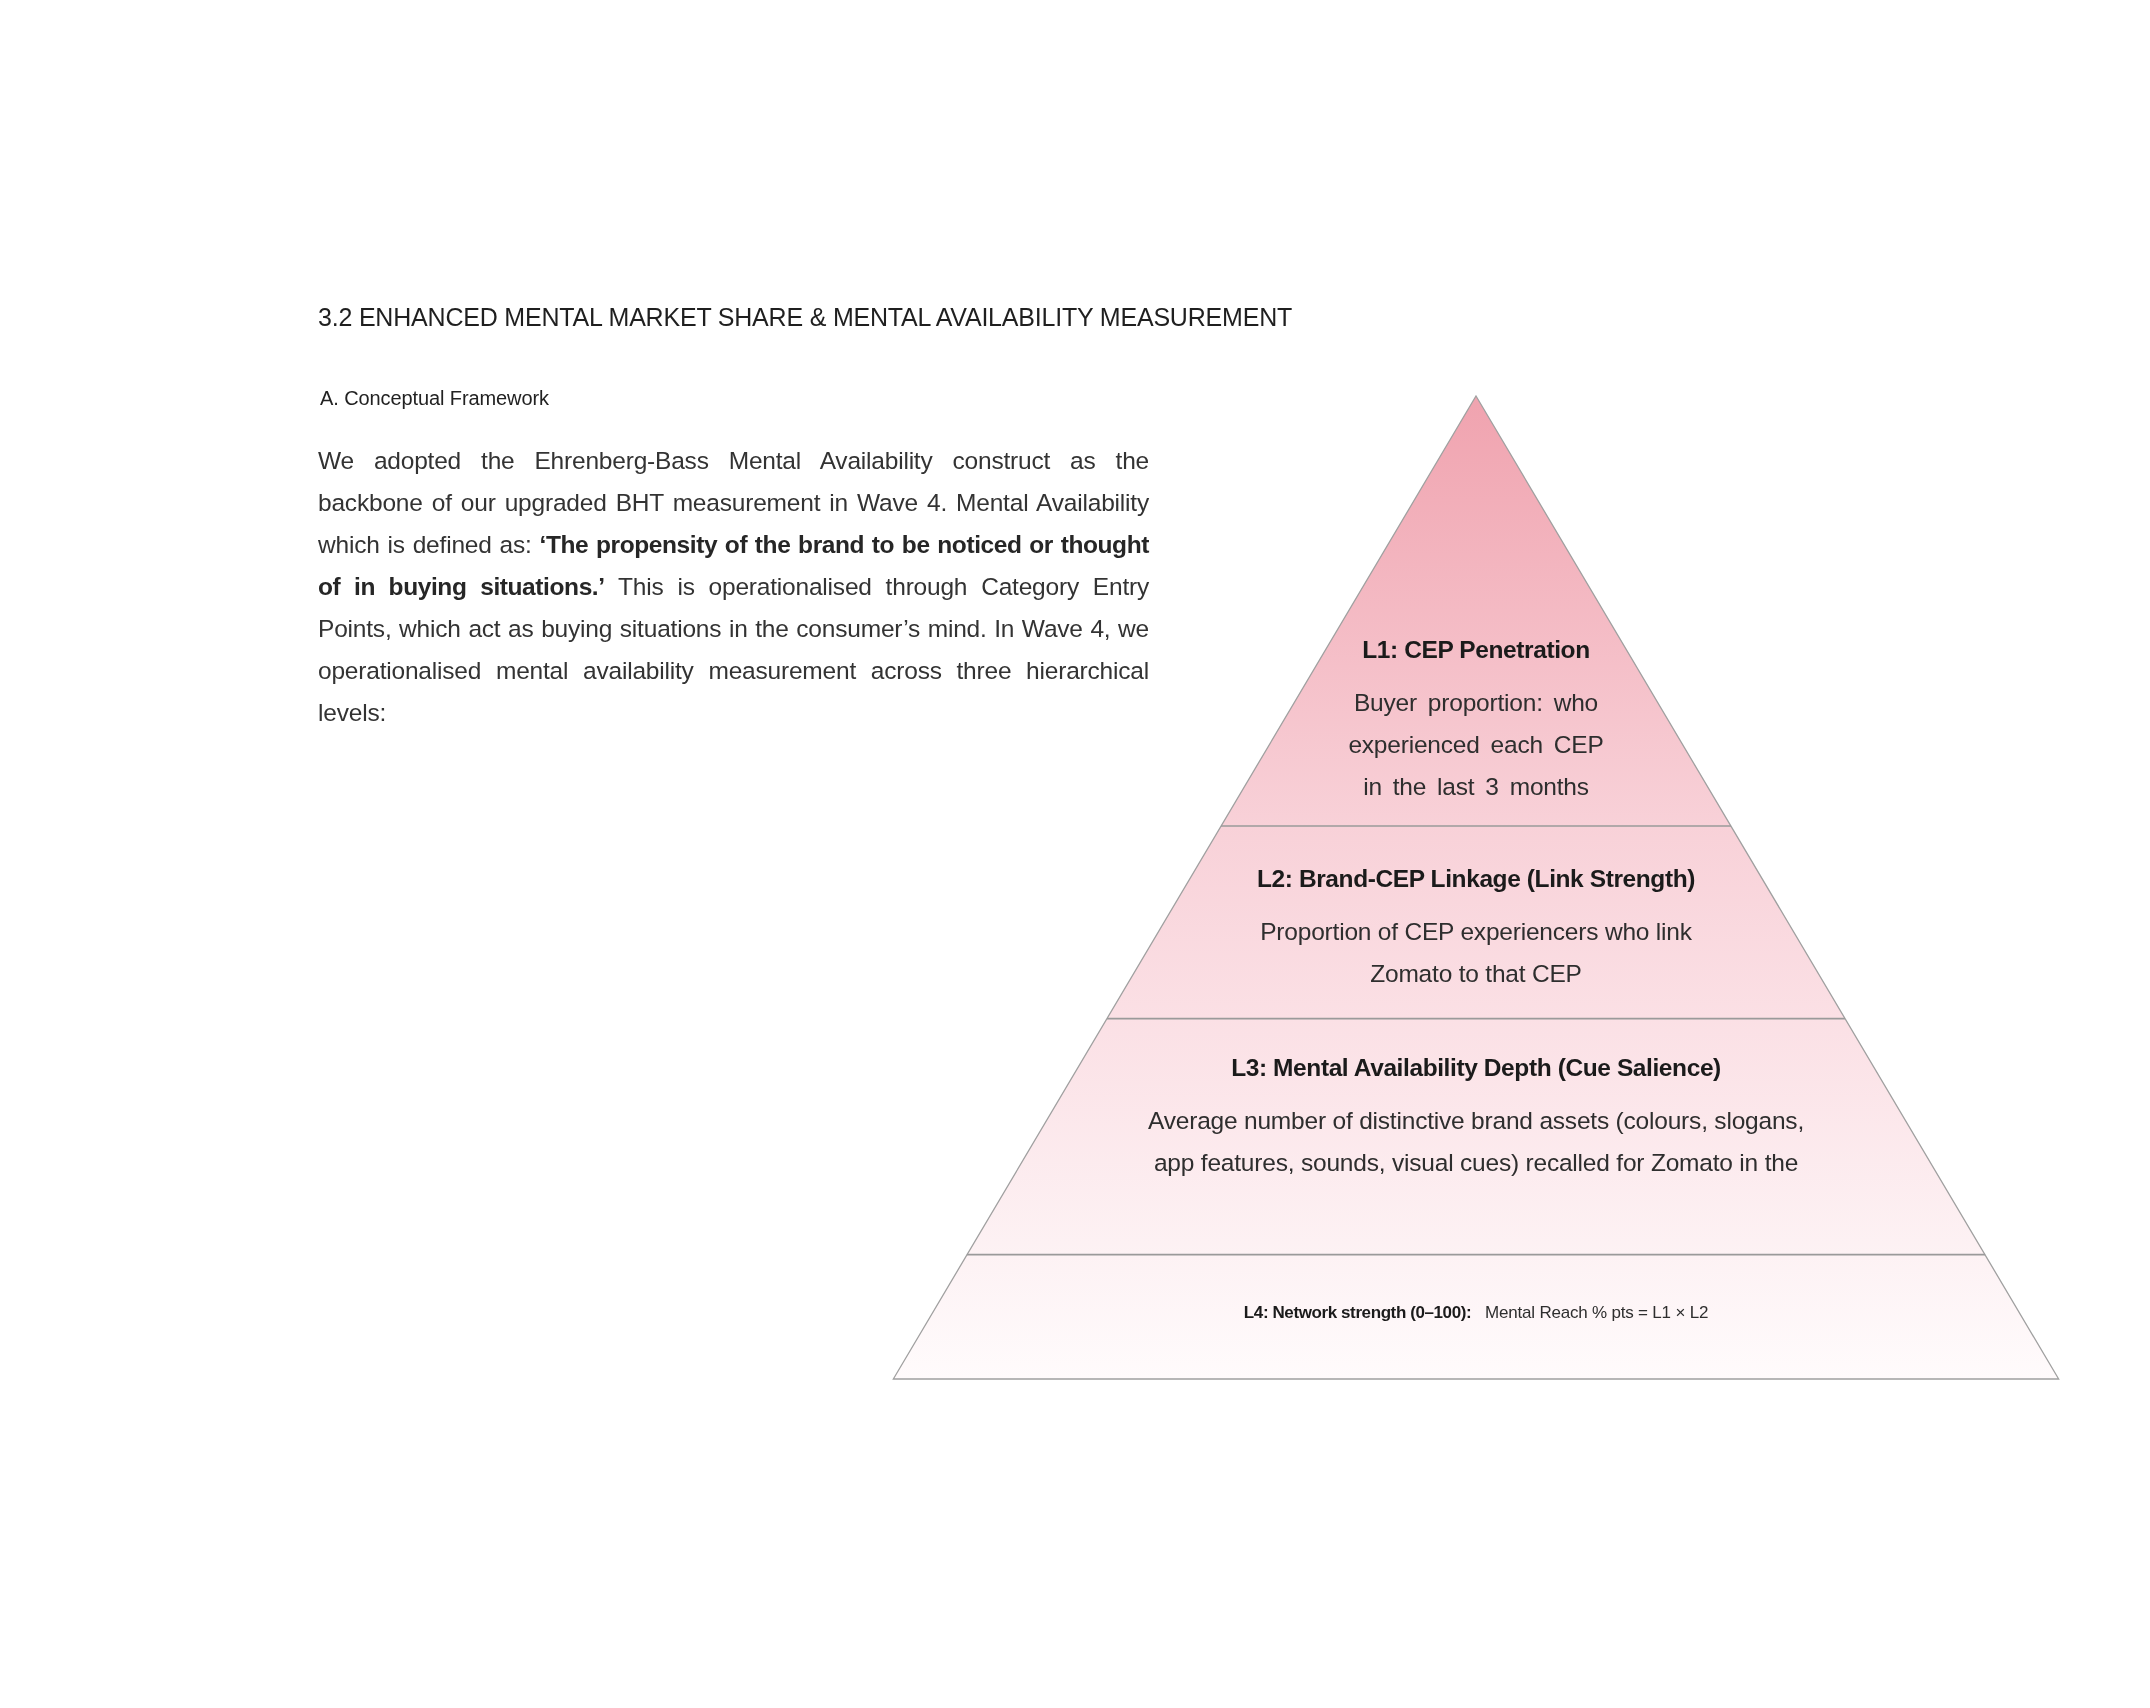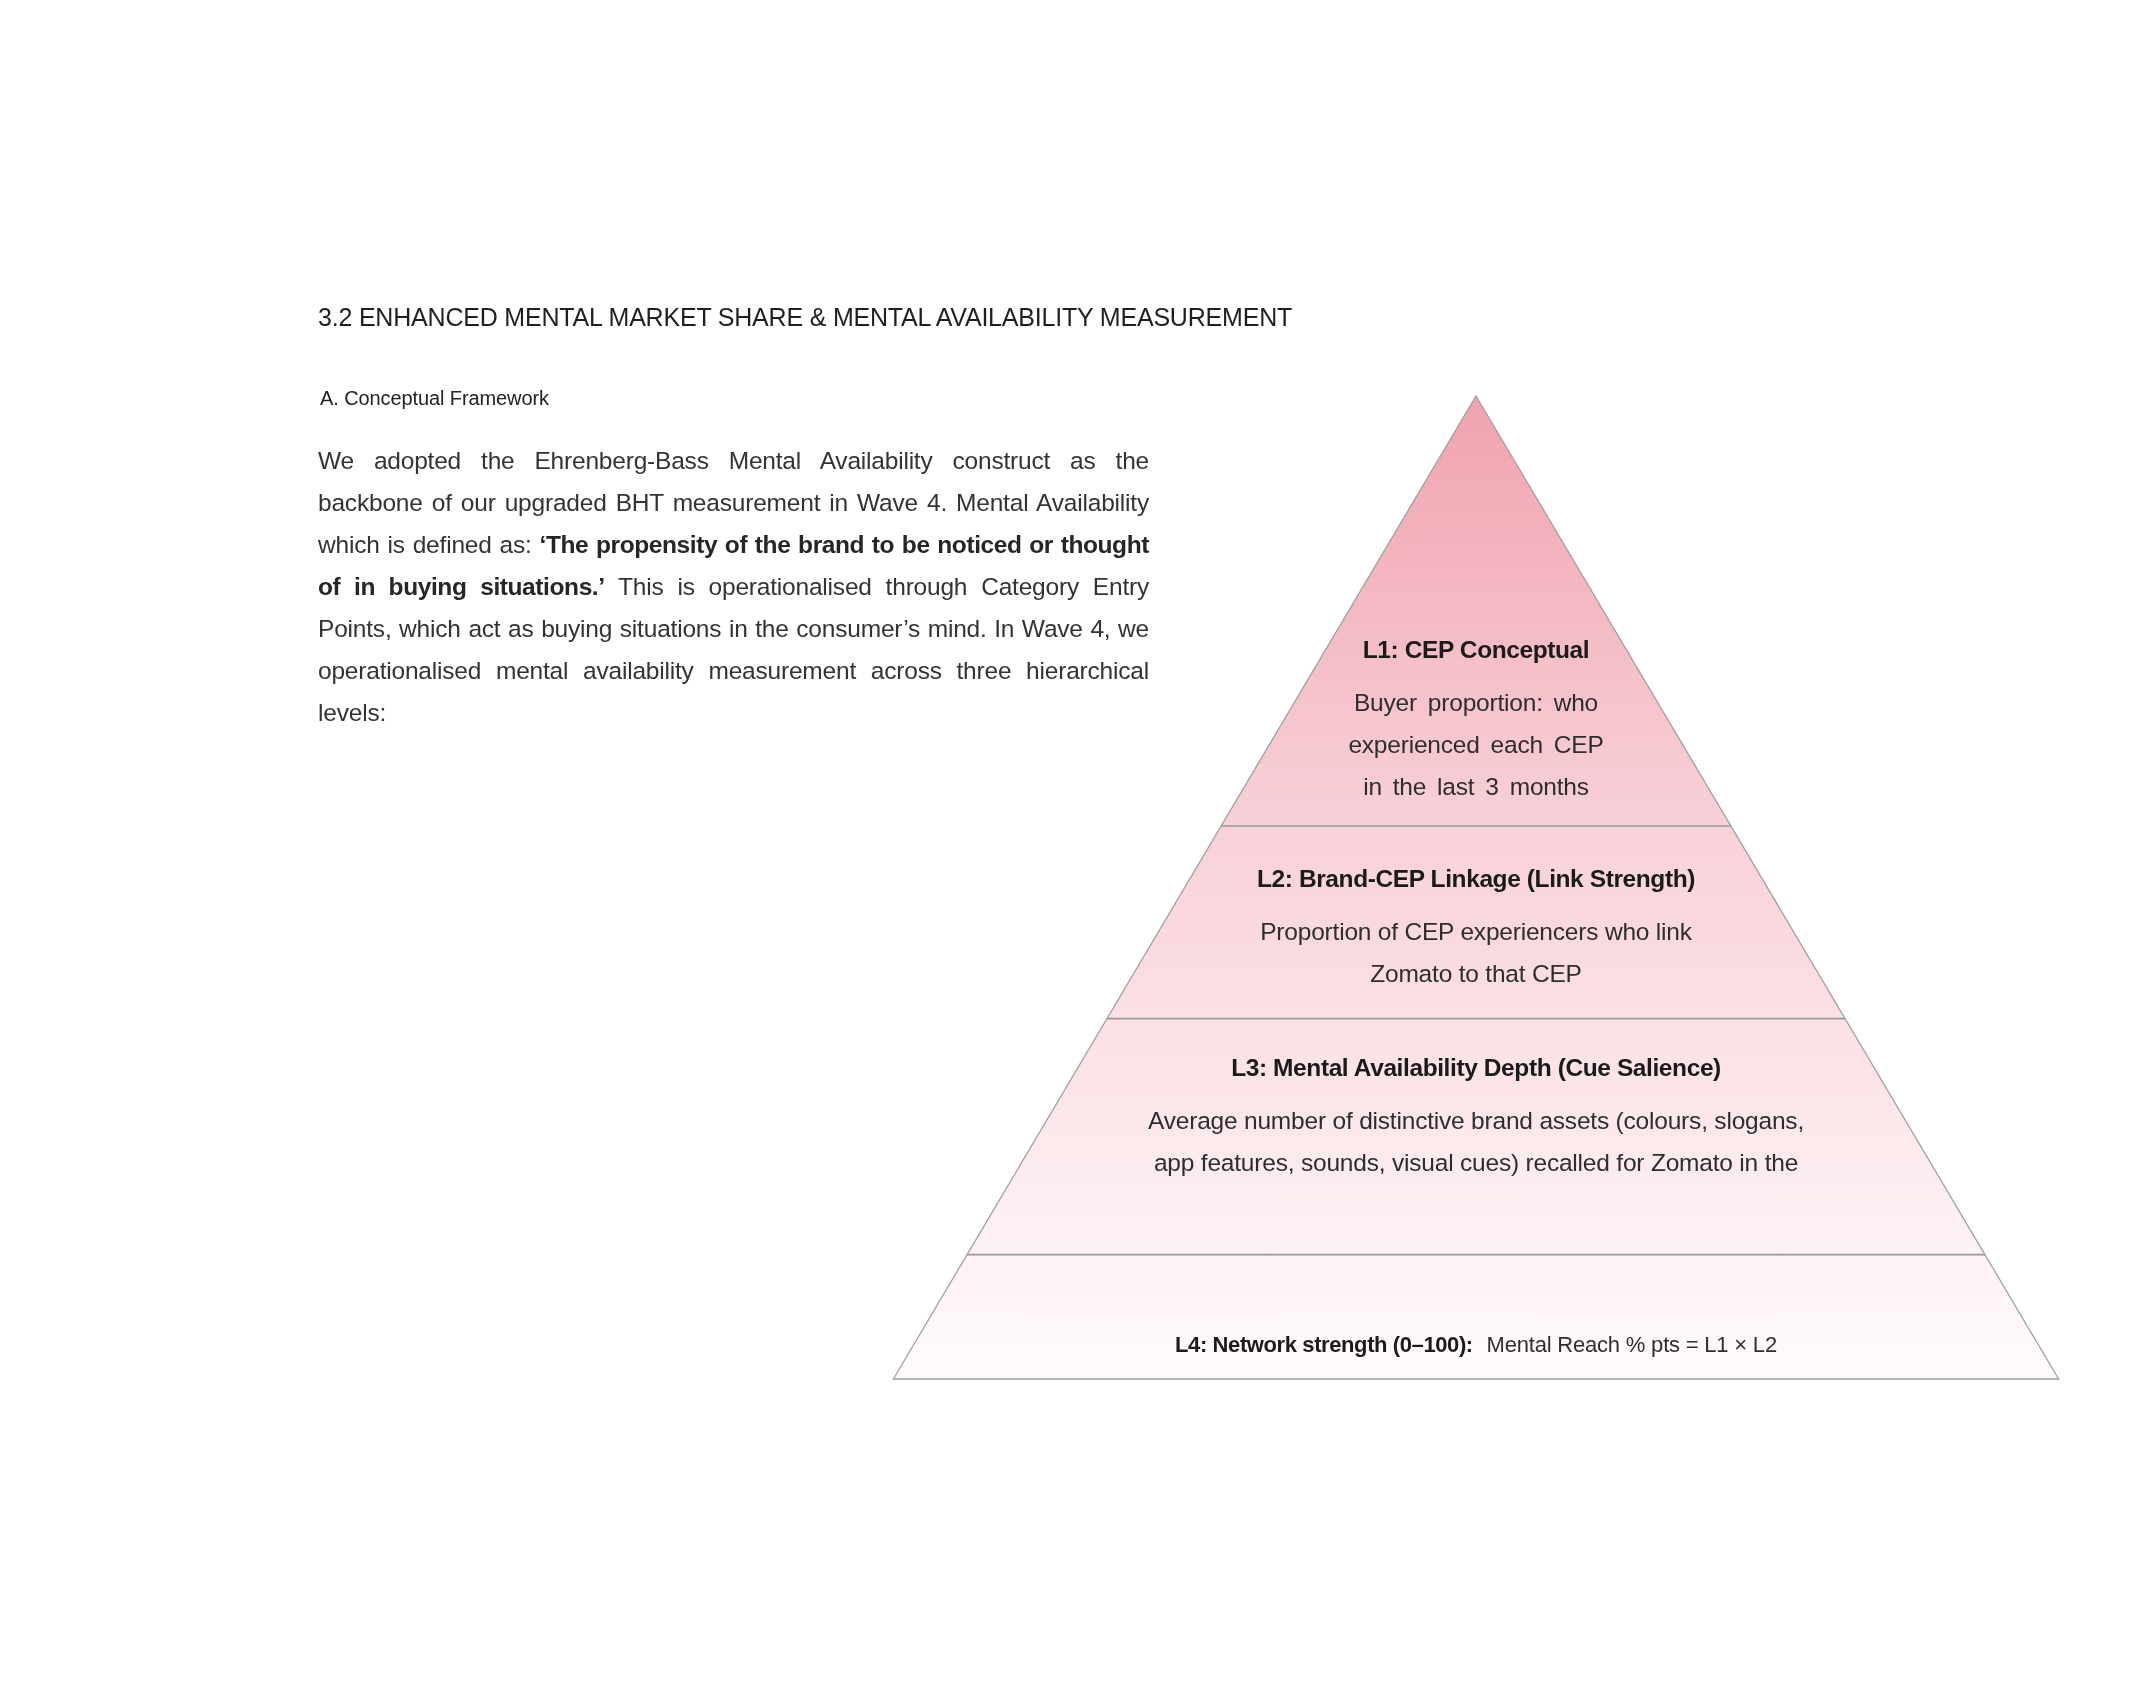--- a/index.html
+++ b/index.html
@@ -40,21 +40,21 @@
   .lvl-title {
     font-size: 24.5px; font-weight: 700; letter-spacing: -0.4px;
     line-height: 28px; color: #1b1b1b; text-align: center;
   }
   .lvl-body {
     font-size: 24.5px; font-weight: 400; letter-spacing: -0.2px;
     line-height: 42px; color: #2e2e2e; text-align: center;
   }
   .lvl-body .ln { white-space: nowrap; }
   .body-l1 { word-spacing: 4.3px; }
-  .l4-row { font-size: 22px; line-height: 28px; margin-top: 32px; }
+  .l4-row { font-size: 17px; line-height: 28px; }
   .l4-title { font-weight: 700; letter-spacing: -0.4px; color: #1b1b1b; }
   .l4-formula { font-weight: 400; letter-spacing: -0.2px; color: #2e2e2e; margin-left: 13.8px; }
 </style>
 </head>
 <body>
 
 <h1 class="heading">3.2 ENHANCED MENTAL MARKET SHARE &amp; MENTAL AVAILABILITY MEASUREMENT</h1>
 
 <h2 class="subheading">A. Conceptual Framework</h2>
 
@@ -71,21 +71,21 @@
         <stop offset="0.874" stop-color="#fdf2f4"></stop>
         <stop offset="1" stop-color="#fffbfc"></stop>
       </linearGradient>
     </defs>
     <polygon points="1355,0 2710,2286 0,2286" fill="url(#pyrGrad)" stroke-width="3" stroke="#a0a0a0"></polygon>
     <line x1="762" y1="1000" x2="1948" y2="1000" stroke-width="4" stroke="#9a9a9a"></line>
     <line x1="497" y1="1448" x2="2213" y2="1448" stroke-width="4" stroke="#9a9a9a"></line>
     <line x1="171" y1="1997" x2="2539" y2="1997" stroke-width="4" stroke="#9a9a9a"></line>
   </svg>
 
-  <div class="pyr-text lvl-title" style="top:240px">L1: CEP Conceptual</div>
+  <div class="pyr-text lvl-title" style="top:240px">L1: CEP Penetration</div>
   <div class="pyr-text lvl-body body-l1" style="top:286px">
     <div class="ln">Buyer proportion: who</div>
     <div class="ln">experienced each CEP</div>
     <div class="ln">in the last 3 months</div>
   </div>
 
   <div class="pyr-text lvl-title" style="top:469px">L2: Brand-CEP Linkage (Link Strength)</div>
   <div class="pyr-text lvl-body" style="top:515px">
     <div class="ln">Proportion of CEP experiencers who link</div>
     <div class="ln">Zomato to that CEP</div>

